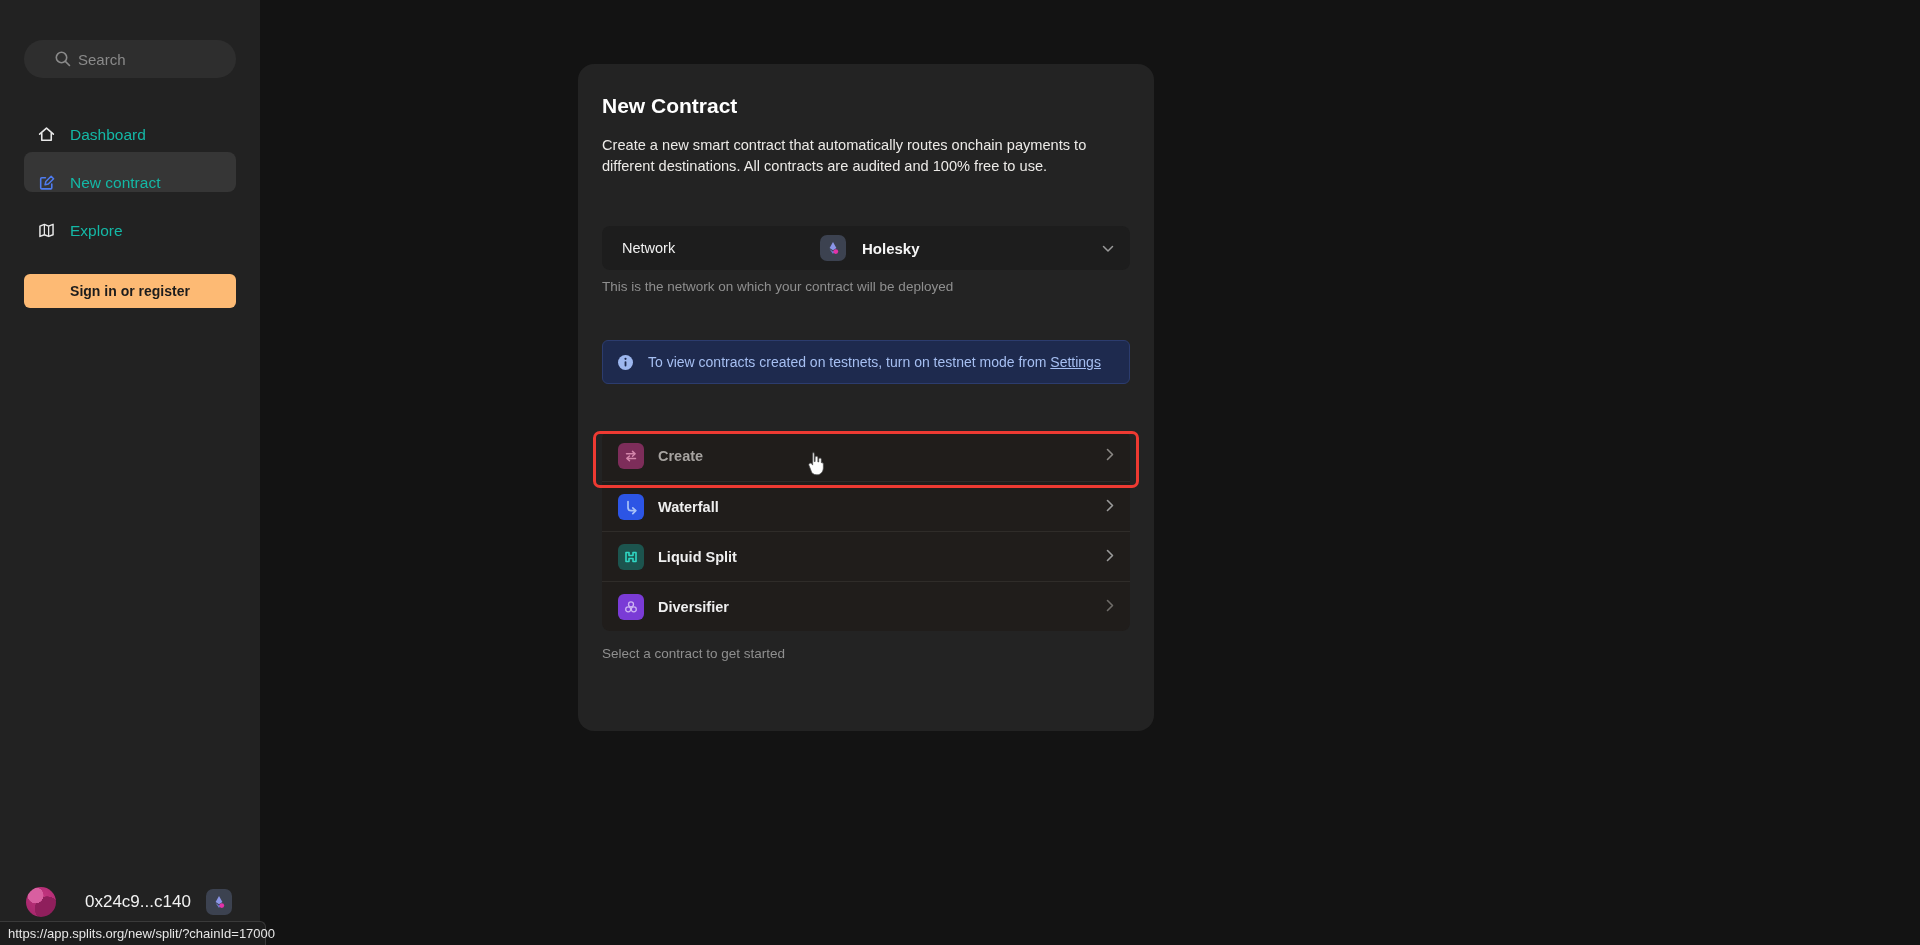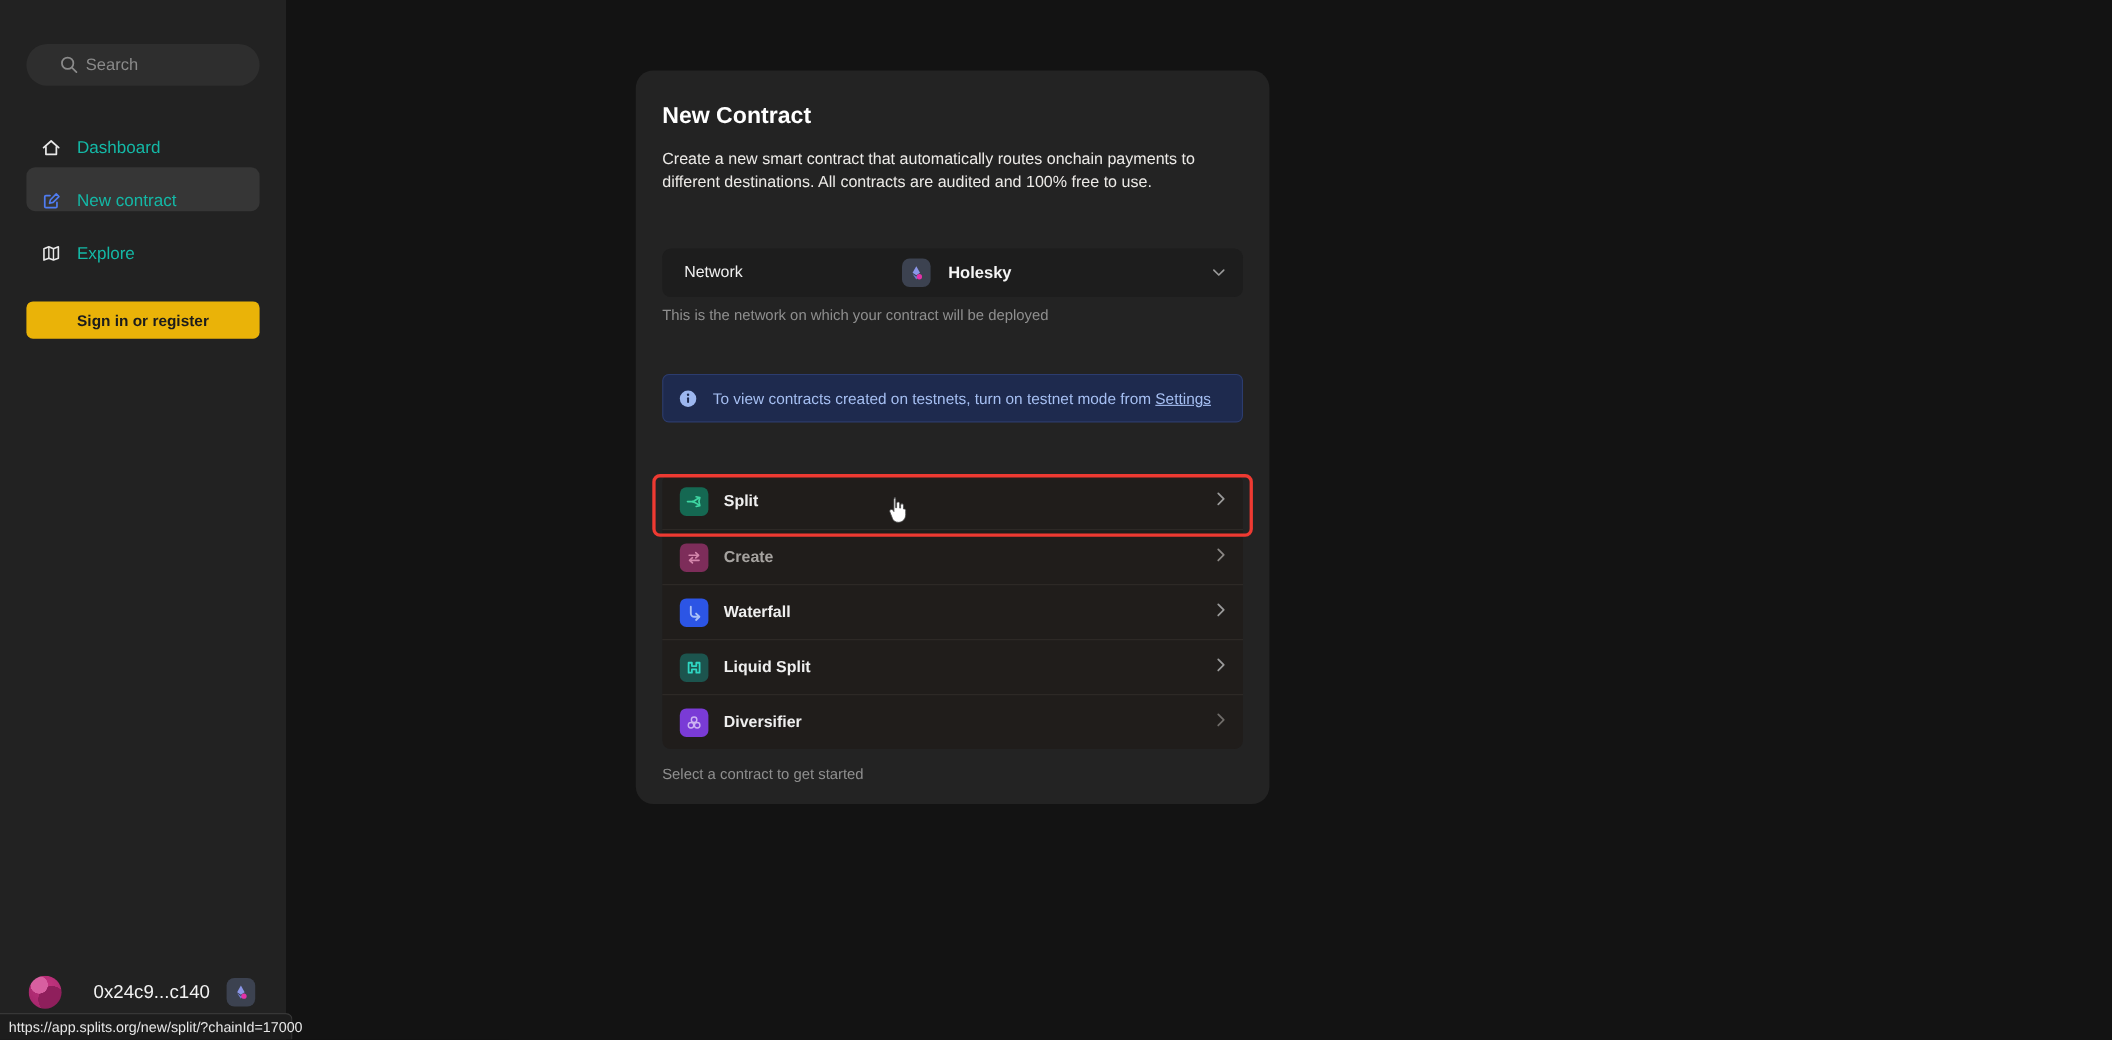--- a/index.html
+++ b/index.html
@@ -10,21 +10,21 @@
   .search-wrap { position:absolute; left:24px; top:40px; width:212px; height:38px; background:#2e2e2e; border-radius:19px; display:flex; align-items:center; padding-left:54px; }
   .search-wrap svg { position:absolute; left:30px; top:10px; }
   .search-input { background:transparent; border:none; outline:none; color:#d8d8d8; font-size:15px; width:130px; font-family:"Liberation Sans", sans-serif; }
   .search-input::placeholder { color:#8a8a8a; }
 
   .nav { position:absolute; left:24px; top:104px; width:212px; }
   .nav-item { display:flex; align-items:flex-end; height:40px; border-radius:8px; padding-left:12px; margin-bottom:8px; color:#14b8a6; font-size:15.5px; cursor:pointer; }
   .nav-item.active { background:#363636; }
   .nav-item .ic { width:20px; height:20px; margin-right:14px; display:flex; align-items:center; justify-content:center; }
 
-  .signin-btn { position:absolute; left:24px; top:274px; width:212px; height:34px; background:#eab308; color:#1c1c1c; font-size:14px; font-weight:700; border:none; border-radius:6px; cursor:pointer; font-family:"Liberation Sans", sans-serif; }
+  .signin-btn { position:absolute; left:24px; top:274px; width:212px; height:34px; background:#fdba74; color:#1c1c1c; font-size:14px; font-weight:700; border:none; border-radius:6px; cursor:pointer; font-family:"Liberation Sans", sans-serif; }
 
   .wallet { position:absolute; left:26px; top:884px; width:210px; height:36px; display:flex; align-items:center; }
   .avatar { width:30px; height:30px; border-radius:50%; background:radial-gradient(circle at 32% 28%, #d85fa0 0 26%, transparent 27%), radial-gradient(circle at 70% 72%, #8f1f5c 0 40%, transparent 41%), radial-gradient(circle at 60% 30%, #c2347f, #a02468); }
   .wallet-addr { margin-left:29px; color:#f2f2f2; font-size:17px; }
   .wallet-badge { position:absolute; right:4px; width:26px; height:26px; background:#3c4250; border-radius:7px; display:flex; align-items:center; justify-content:center; }
 
   .status-bar { position:absolute; left:0; bottom:0; width:266px; height:24px; background:#1d1d1d; border-top:1px solid #3a3a3a; border-right:1px solid #3a3a3a; border-top-right-radius:6px; display:flex; align-items:center; padding-left:8px; color:#e6e6e6; font-size:13px; white-space:nowrap; }
 
   
   .card { position:absolute; left:578px; top:64px; width:576px; height:667px; background:#232323; border-radius:16px; padding:30px 24px 0 24px; }
@@ -153,34 +153,20 @@
     <svg width="17" height="17" viewBox="0 0 17 17">
         <circle cx="8.5" cy="8.5" r="7.5" fill="#9db7ef"></circle>
         <rect x="7.6" y="7.2" width="1.8" height="5.2" rx="0.9" fill="#1e2a4e"></rect>
         <circle cx="8.5" cy="4.8" r="1.1" fill="#1e2a4e"></circle>
       </svg>
     <span class="banner-text"><span>To view contracts created on testnets, turn on testnet mode from </span><span class="banner-link">Settings</span></span>
   </div>
 
   <div class="contract-list">
 
-    <div class="contract-row">
-      <span class="contract-icon bg-split">
-        <svg width="18" height="18" viewBox="0 0 18 18">
-            <path d="M3 9h4c2 0 2.6-1.1 4.4-2.2L13 5.9" fill="none" stroke="#3fd6a2" stroke-width="1.5" stroke-linecap="round"></path>
-            <path d="M7.6 9c1.8.4 3 1.2 4.6 2.3l.8.5" fill="none" stroke="#3fd6a2" stroke-width="1.5" stroke-linecap="round"></path>
-            <path d="M10.8 4.6l3.4.8-.8 3.3" fill="none" stroke="#3fd6a2" stroke-width="1.5" stroke-linecap="round" stroke-linejoin="round"></path>
-            <path d="M10.9 13.4l3.3-.7-.7-3.3" fill="none" stroke="#3fd6a2" stroke-width="1.5" stroke-linecap="round" stroke-linejoin="round"></path>
-          </svg>
-      </span>
-      <span class="contract-name">Split</span>
-      <span class="row-chevron"><svg width="8" height="13" viewBox="0 0 8 13">
-            <path d="M1.5 1.5 6.5 6.5 1.5 11.5" fill="none" stroke="#9a9a9a" stroke-width="1.6" stroke-linecap="round" stroke-linejoin="round"></path>
-          </svg></span>
-    </div>
 
     <div class="contract-row dim">
       <span class="contract-icon bg-swapper">
         <svg width="18" height="18" viewBox="0 0 18 18">
             <path d="M4.5 6.8h8" fill="none" stroke="#d486ab" stroke-width="1.5" stroke-linecap="round"></path>
             <path d="M10.5 4.4l2.6 2.4-2.6 2.4" fill="none" stroke="#d486ab" stroke-width="1.5" stroke-linecap="round" stroke-linejoin="round"></path>
             <path d="M13.5 11.4h-8" fill="none" stroke="#d486ab" stroke-width="1.5" stroke-linecap="round"></path>
             <path d="M7.5 9l-2.6 2.4 2.6 2.4" fill="none" stroke="#d486ab" stroke-width="1.5" stroke-linecap="round" stroke-linejoin="round"></path>
           </svg>
       </span>

